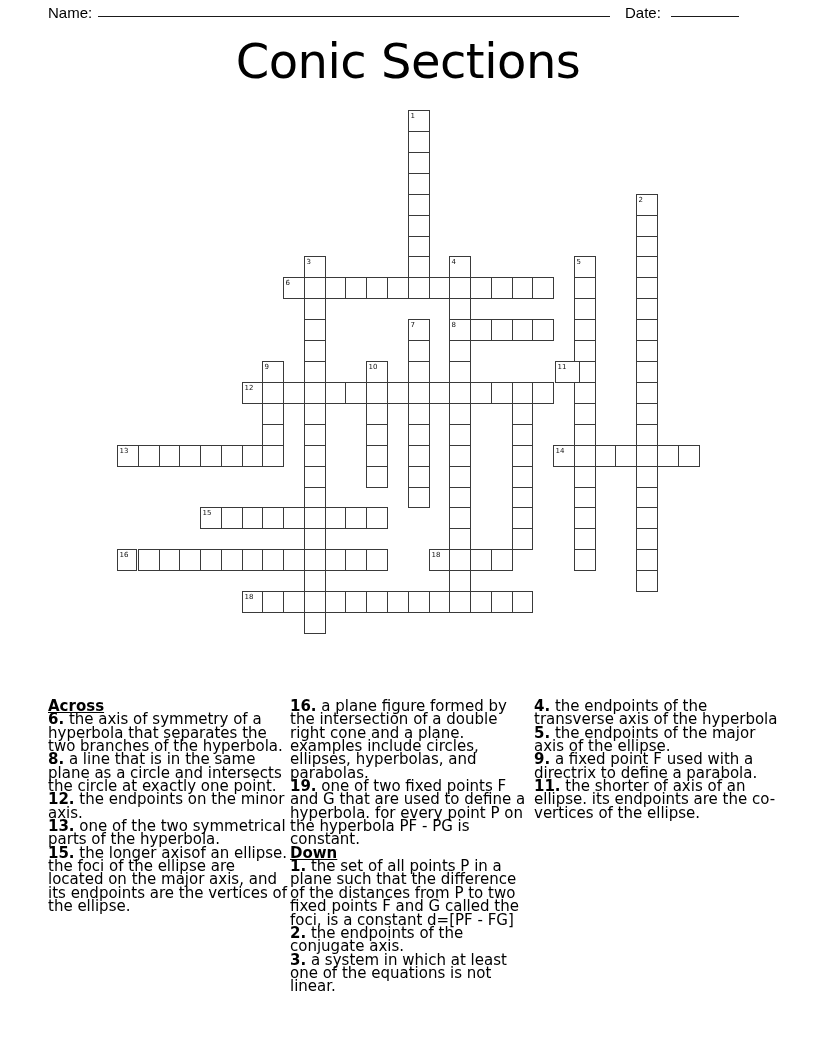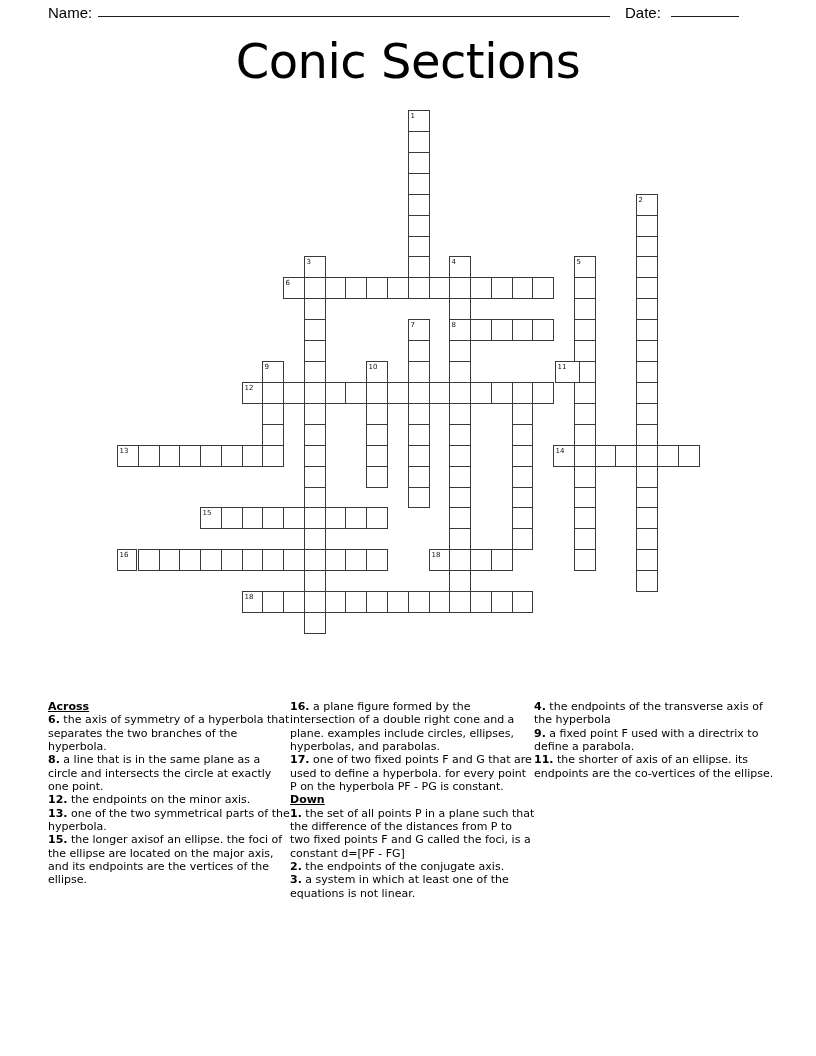--- a/index.html
+++ b/index.html
@@ -57,21 +57,21 @@
     left: 1.5px;
     font-size: 7px;
     line-height: 8px;
     color: #111;
   }
   
   .clue-col {
     position: absolute;
     top: 700px;
     width: 245px;
-    font-size: 11px;
+    font-size: 15px;
     line-height: 13.35px;
     color: #000;
   }
   .clue-col-1 { left: 48px; }
   .clue-col-2 { left: 290px; }
   .clue-col-3 { left: 534px; }
   .clue-heading {
     font-weight: bold;
     text-decoration: underline;
   }
@@ -310,25 +310,26 @@
   <div class="clue-col clue-col-1">
       <p class="clue-heading">Across</p>
       <p class="clue"><span class="clue-num">6.</span> the axis of symmetry of a hyperbola that separates the two branches of the hyperbola.</p>
       <p class="clue"><span class="clue-num">8.</span> a line that is in the same plane as a circle and intersects the circle at exactly one point.</p>
       <p class="clue"><span class="clue-num">12.</span> the endpoints on the minor axis.</p>
       <p class="clue"><span class="clue-num">13.</span> one of the two symmetrical parts of the hyperbola.</p>
       <p class="clue"><span class="clue-num">15.</span> the longer axisof an ellipse. the foci of the ellipse are located on the major axis, and its endpoints are the vertices of the ellipse.</p>
     </div>
   <div class="clue-col clue-col-2">
       <p class="clue"><span class="clue-num">16.</span> a plane figure formed by the intersection of a double right cone and a plane. examples include circles, ellipses, hyperbolas, and parabolas.</p>
-      <p class="clue"><span class="clue-num">17.</span> one of two fixed points F and G that are used to define a hyperbola. for every point P on the hyperbola PF - PG is constant.</p>
+      <p class="clue"><span class="clue-num">19.</span> one of two fixed points F and G that are used to define a hyperbola. for every point P on the hyperbola PF - PG is constant.</p>
       <p class="clue-heading">Down</p>
       <p class="clue"><span class="clue-num">1.</span> the set of all points P in a plane such that the difference of the distances from P to two fixed points F and G called the foci, is a constant d=[PF - FG]</p>
       <p class="clue"><span class="clue-num">2.</span> the endpoints of the conjugate axis.</p>
       <p class="clue"><span class="clue-num">3.</span> a system in which at least one of the equations is not linear.</p>
     </div>
   <div class="clue-col clue-col-3">
       <p class="clue"><span class="clue-num">4.</span> the endpoints of the transverse axis of the hyperbola</p>
+      <p class="clue"><span class="clue-num">5.</span> the endpoints of the major axis of the ellipse.</p>
       <p class="clue"><span class="clue-num">9.</span> a fixed point F used with a directrix to define a parabola.</p>
       <p class="clue"><span class="clue-num">11.</span> the shorter of axis of an ellipse. its endpoints are the co-vertices of the ellipse.</p>
     </div>
 
 </div>
 
 </body></html>

